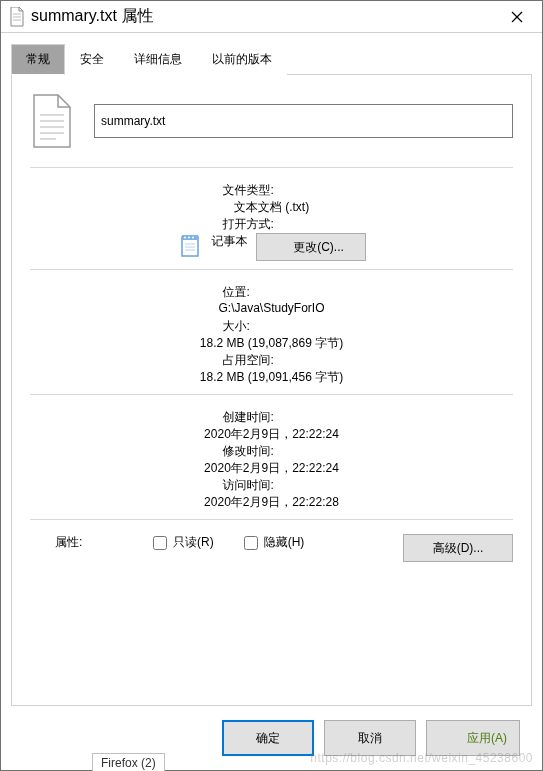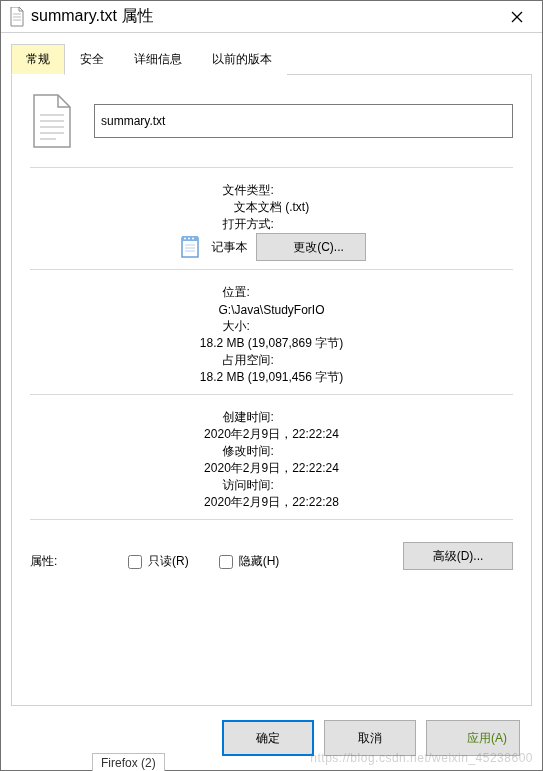--- a/index.html
+++ b/index.html
@@ -21,50 +21,50 @@
   .titlebar .close { width: 46px; height: 30px; display: flex; align-items: center; justify-content: center; cursor: default; }
 
   .content-area { flex: 1; padding: 10px 10px 0 10px; display: flex; flex-direction: column; }
 
   .tabs { display: flex; position: relative; z-index: 2; }
   .tab {
     padding: 6px 14px; font-size: 12px; border: 1px solid #d0d0d0;
     border-bottom: none; background: #fff; margin-right: 0px;
     position: relative; top: 1px; cursor: default;
   }
-  .tab.active { background: #fef9c3; border-bottom: 1px solid #fff; text-align: center; }
+  .tab.active { background: #a3a3a3; border-bottom: 1px solid #fff; text-align: center; }
   .tab:not(.active) { background: #fff; border-color: transparent; }
 
   .tab-body {
     border: 1px solid #d0d0d0; flex: 1; padding: 18px 18px 18px 18px;
     background: #fff; position: relative; z-index: 1;
   }
 
   .row-top { display: flex; align-items: center; gap: 20px; margin-bottom: 18px; }
   .file-icon-large { width: 44px; height: 56px; margin-left: 0px; }
   .filename-input {
     flex: 1; height: 28px; border: 1px solid #7a7a7a; padding: 16px 6px;
     font-size: 12px; font-family: inherit;
   }
 
   hr.sep { border: none; border-top: 1px solid #d9d9d9; margin: 8px 0 14px 0; }
 
   .prop-row { display: flex; align-items: center; min-height: 34px; flex-direction: column; }
   .prop-label { width: 98px; color: #000; flex-shrink: 0; }
-  .prop-value { flex: 1; display: flex; align-items: center; gap: 8px; }
+  .prop-value { flex: 1; display: flex; align-items: flex-start; gap: 8px; }
   .prop-value .btn { margin-left: auto; padding-left: 28px; }
 
   .notepad-icon { width: 26px; height: 26px; }
 
   .btn {
     min-width: 110px; height: 28px; border: 1px solid #adadad; background: #e1e1e1;
     font-size: 12px; font-family: inherit; cursor: default; padding: 0 12px;
   }
 
-  .attrs-row { display: flex; align-items: flex-end; min-height: 36px; }
+  .attrs-row { display: flex; align-items: flex-start; min-height: 36px; margin-left: 25px; }
   .chk { display: inline-flex; align-items: center; gap: 6px; margin-right: 30px; }
   .chk input { width: 14px; height: 14px; }
 
   .footer {
     display: flex; justify-content: flex-end; gap: 10px; padding: 14px 12px;
     border-top: none;
   }
   .footer .btn { min-width: 92px; height: 36px; }
   .footer .btn.default { border: 2px solid #0078d7; }
   .footer .btn.disabled { color: #4d7c0f; padding-left: 40px; }

